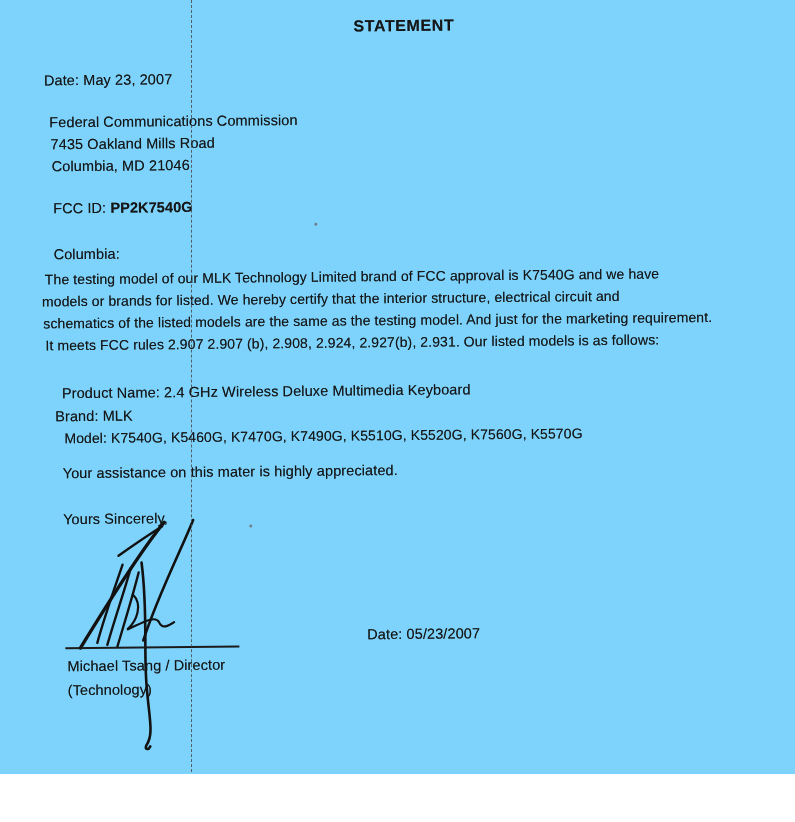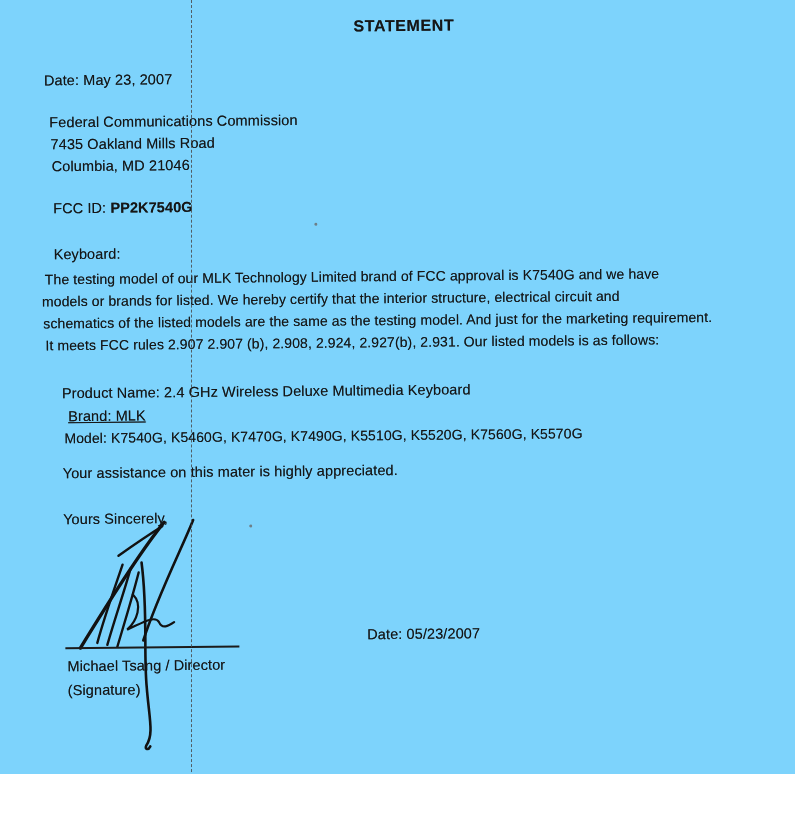--- a/index.html
+++ b/index.html
@@ -79,29 +79,29 @@
     <div class="txt title" style="left:357px; top:17px;">STATEMENT</div>
 
     <div class="txt" style="left:47px; top:69px;">Date: May 23, 2007</div>
 
     <div class="txt" style="left:52px; top:111px;">Federal Communications Commission</div>
     <div class="txt" style="left:53px; top:133px;">7435 Oakland Mills Road</div>
     <div class="txt" style="left:54px; top:155px;">Columbia, MD 21046</div>
 
     <div class="txt" style="left:55px; top:197px;"><span>FCC ID: </span><span class="bold">PP2K7540G</span></div>
 
-    <div class="txt" style="left:55px; top:243px;">Keyboard:</div>
+    <div class="txt" style="left:55px; top:243px;">Columbia:</div>
 
     <div class="txt para-line" style="left:46px; top:265px; font-size:14px;">The testing model of our MLK Technology Limited brand of FCC approval is K7540G and we have</div>
     <div class="txt para-line" style="left:43px; top:287px; font-size:14px;">models or brands for listed. We hereby certify that the interior structure, electrical circuit and</div>
     <div class="txt para-line" style="left:44px; top:309px; font-size:14px;">schematics of the listed models are the same as the testing model. And just for the marketing requirement.</div>
     <div class="txt para-line" style="left:46px; top:331px; font-size:14px;">It meets FCC rules 2.907 2.907 (b), 2.908, 2.924, 2.927(b), 2.931. Our listed models is as follows:</div>
 
     <div class="txt" style="left:62px; top:382px;">Product Name: 2.4 GHz Wireless Deluxe Multimedia Keyboard</div>
-    <div class="txt" style="left:68px; top:405px;text-decoration:underline;">Brand: MLK</div>
+    <div class="txt" style="left:55px; top:405px;">Brand: MLK</div>
     <div class="txt" style="left:64px; top:427px; font-size:14px;">Model: K7540G, K5460G, K7470G, K7490G, K5510G, K5520G, K7560G, K5570G</div>
 
     <div class="txt" style="left:62px; top:462px;">Your assistance on this mater is highly appreciated.</div>
 
     <div class="txt" style="left:62px; top:508px;">Yours Sincerely,</div>
 
     <svg id="sig-svg" width="180" height="265" viewBox="0 0 180 265" aria-hidden="true">
       <path d="M 15 145 C 40 105, 75 50, 100 20" stroke-width="3.4"></path>
       <path d="M 129 18 C 118 45, 92 95, 78 138" stroke-width="2.6"></path>
       <path d="M 54 53 C 70 42, 85 32, 98 24" stroke-width="2.4"></path>
@@ -110,21 +110,21 @@
       <path d="M 52 144 C 60 118, 68 93, 74 70" stroke-width="2.4"></path>
       <path d="M 68 92 C 78 102, 72 118, 62 127 C 76 121, 90 112, 94 120 C 97 127, 103 124, 109 120" stroke-width="2.2"></path>
       <path d="M 77 60 C 83 110, 78 150, 81 185 C 83 215, 88 232, 80 243 C 78 247, 82 248, 84 244" stroke-width="2.6"></path>
     </svg>
 
     <div id="sig-rule"></div>
 
     <div class="txt" style="left:365px; top:626px;">Date: 05/23/2007</div>
 
     <div class="txt" style="left:65px; top:655px;">Michael Tsang / Director</div>
-    <div class="txt" style="left:65px; top:679px;">(Signature)</div>
+    <div class="txt" style="left:65px; top:679px;">(Technology)</div>
 
     <div class="speckle" style="left:248px; top:523px;"></div>
     <div class="speckle" style="left:316px; top:222px;"></div>
     <div class="speckle" style="left:233px; top:815px;"></div>
   </div>
 
   <div id="fold-line"></div>
 
 </div>
 

